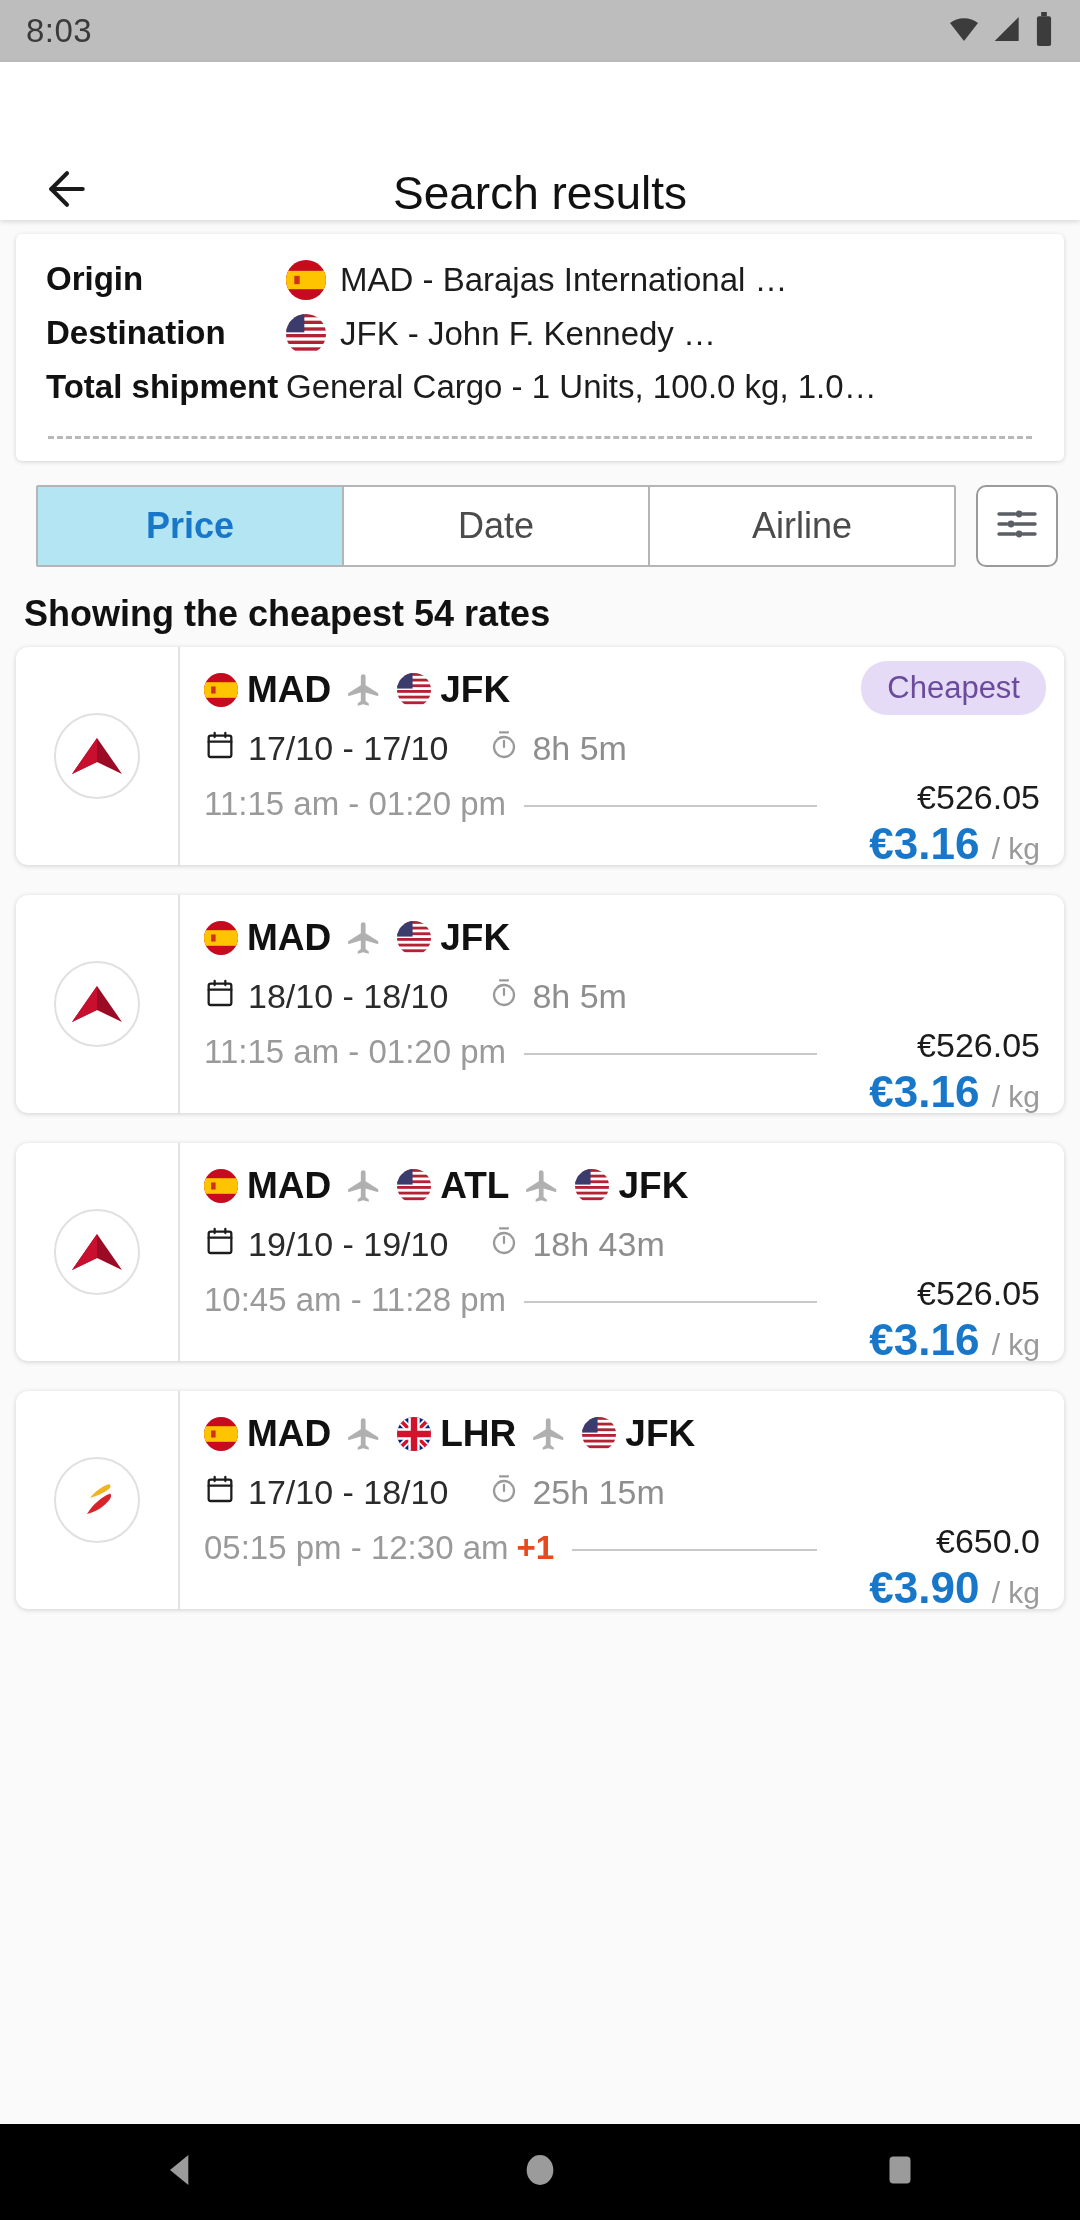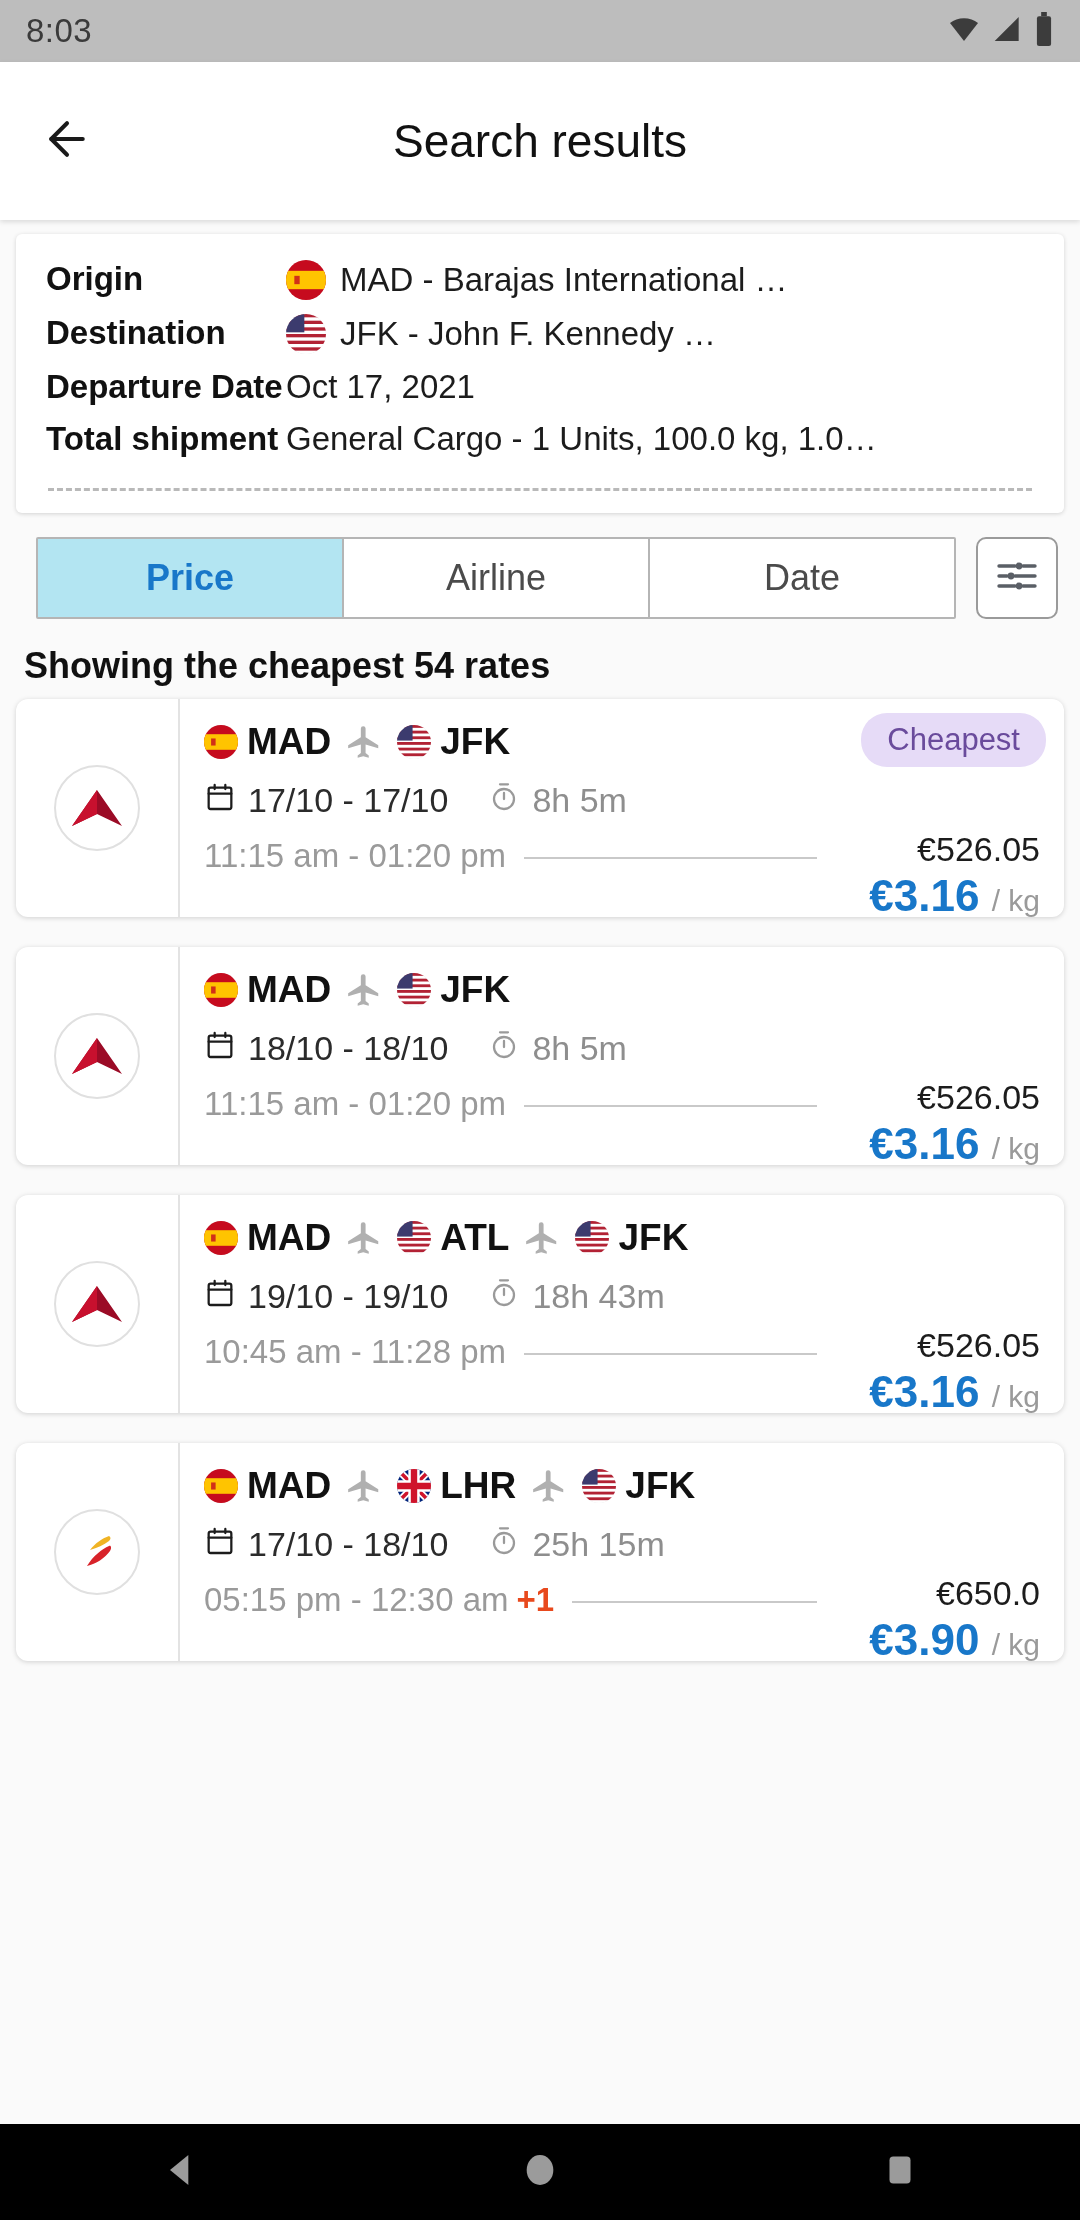--- a/index.html
+++ b/index.html
@@ -15,21 +15,21 @@
   .statusbar {
     height: 62px; background: #bdbdbd; display: flex; align-items: center;
     padding: 0 26px; flex: 0 0 auto;
   }
   .status-time { font-size: 33px; color: #3a3a3a; letter-spacing: .5px; }
   .status-icons { margin-left: auto; display: flex; align-items: center; gap: 10px; }
 
   
   .appbar {
     height: 158px; background: #ffffff; flex: 0 0 auto;
-    display: flex; align-items: center; position: relative;
+    display: flex; align-items: flex-end; position: relative;
     box-shadow: 0 2px 5px rgba(0,0,0,.13);
     z-index: 5;
   }
   .back-btn { width: 110px; display: flex; align-items: center; justify-content: center; margin-left: 12px; }
   .appbar-title {
     position: absolute; left: 0; right: 0; text-align: center;
     font-size: 46px; color: #111; font-weight: 400; pointer-events: none;
   }
 
   
@@ -176,39 +176,35 @@
                   <rect y="16" width="24" height="2"></rect>
                   <rect y="20" width="24" height="2"></rect>
                 </g>
                 <rect width="11" height="11" fill="#3c3b6e"></rect>
               </svg>
           </span>
           <span>JFK - John F. Kennedy …</span>
         </div>
       </div>
 
-      <div class="sum-row">
-        <div class="sum-label">Departure Date</div>
-        <div class="sum-value">Oct 17, 2021</div>
-      </div>
 
       <div class="sum-row">
         <div class="sum-label">Total shipment</div>
         <div class="sum-value">General Cargo - 1 Units, 100.0 kg, 1.0…</div>
       </div>
 
       <div class="dashed"></div>
 
     </div>
 
     <div class="tabs-wrap">
       <div class="segmented">
         <div class="seg active">Price</div>
+        <div class="seg">Date</div>
         <div class="seg">Airline</div>
-        <div class="seg">Date</div>
       </div>
       <div class="filter-btn">
         <span>
           <svg width="48" height="48" viewBox="0 0 24 24" fill="none" stroke="#5a5f66" stroke-width="1.7" stroke-linecap="round">
             <path d="M3 7h8M15 7h6"></path>
               <circle cx="13" cy="7" r="1.7" fill="#5a5f66" stroke="none"></circle>
             <path d="M3 12h4M11 12h10"></path>
               <circle cx="9" cy="12" r="1.7" fill="#5a5f66" stroke="none"></circle>
             <path d="M3 17h8M15 17h6"></path>
               <circle cx="13" cy="17" r="1.7" fill="#5a5f66" stroke="none"></circle>

